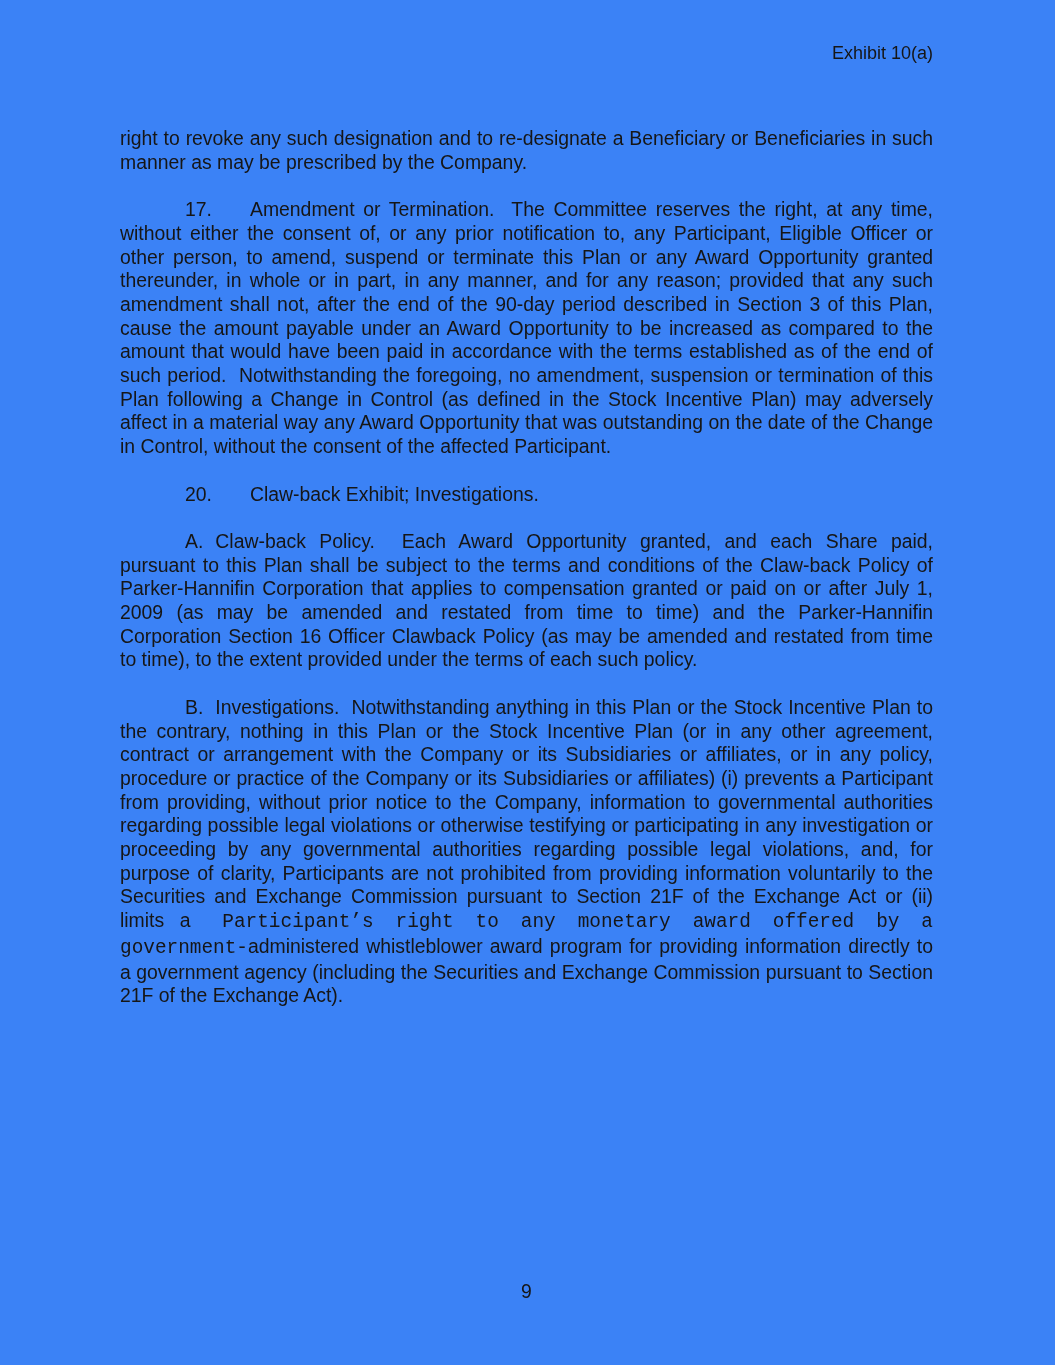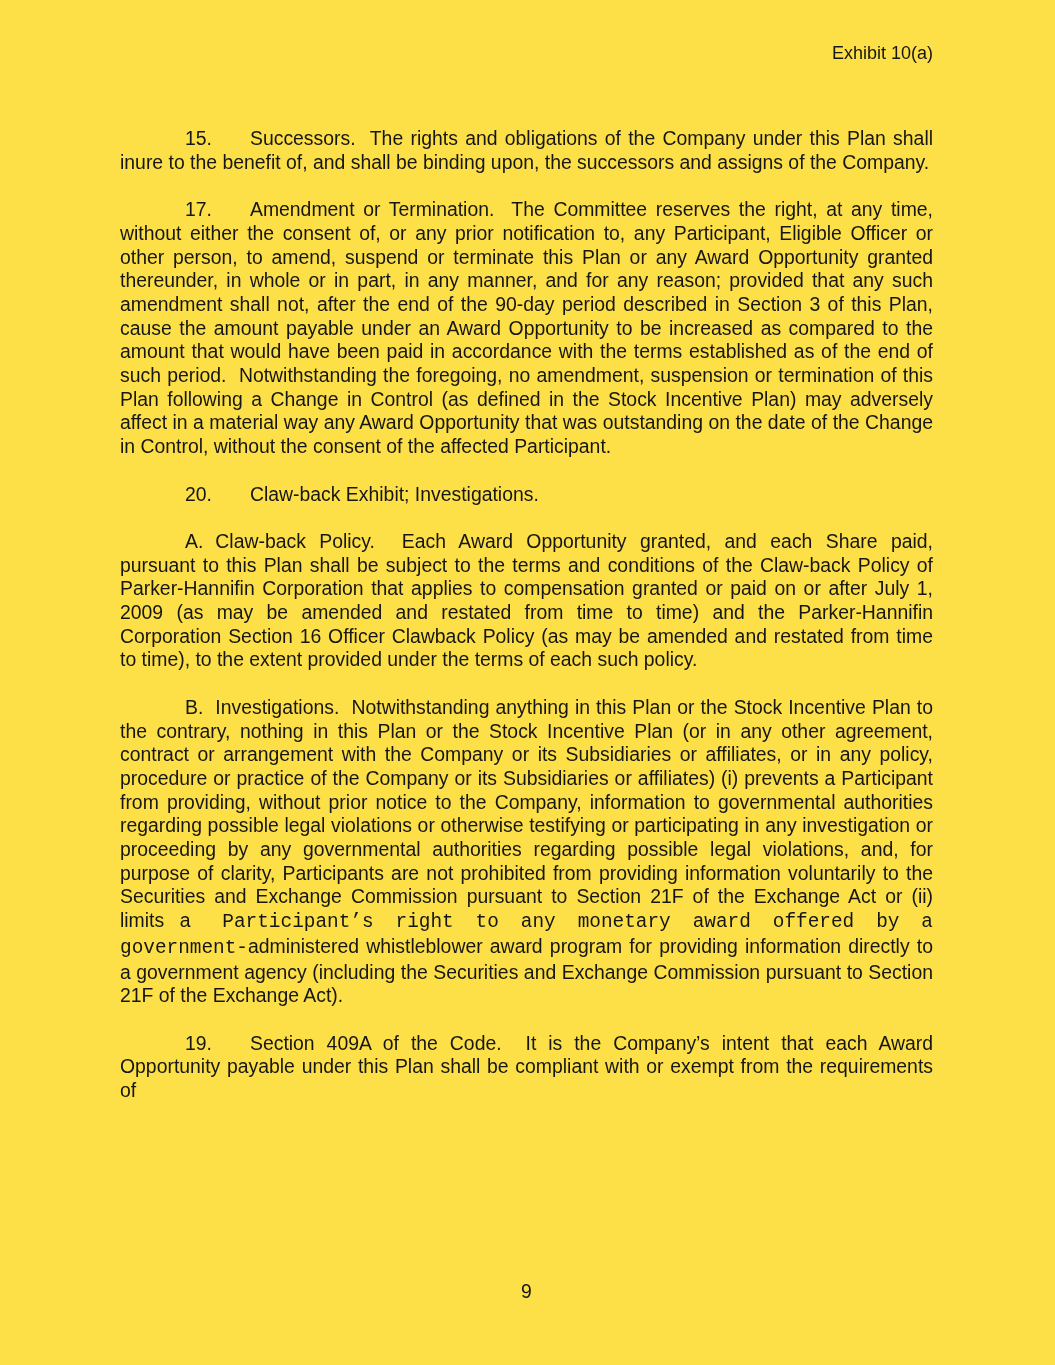--- a/index.html
+++ b/index.html
@@ -44,26 +44,25 @@
     top: 1280px;
     left: 120px;
     width: 813px;
     text-align: center;
     font-size: 19.4px;
   }
 </style>
 </head>
 <body>
 
-<div class="page" style="color: rgb(22, 22, 22); background: #fde047;">
+<div class="page" style="color: rgb(22, 22, 22); background: #3b82f6;">
   <div class="header">Exhibit 10(a)</div>
 
   <div class="content" id="paragraphs">
-      <p class="para numbered"><span class="lead-num sans">15.</span><span class="tab-gap"></span><span class="sans">Successors.&nbsp; The rights and obligations of the Company under this Plan shall inure to the benefit of, and shall be binding upon, the successors and assigns of the Company.</span></p>
+      <p class="para plain"><span class="sans">right to revoke any such designation and to re-designate a Beneficiary or Beneficiaries in such manner as may be prescribed by the Company.</span></p>
       <p class="para numbered"><span class="lead-num sans">17.</span><span class="tab-gap"></span><span class="sans">Amendment or Termination.&nbsp; The Committee reserves the right, at any time, without either the consent of, or any prior notification to, any Participant, Eligible Officer or other person, to amend, suspend or terminate this Plan or any Award Opportunity granted thereunder, in whole or in part, in any manner, and for any reason; provided that any such amendment shall not, after the end of the 90-day period described in Section 3 of this Plan, cause the amount payable under an Award Opportunity to be increased as compared to the amount that would have been paid in accordance with the terms established as of the end of such period.&nbsp; Notwithstanding the foregoing, no amendment, suspension or termination of this Plan following a Change in Control (as defined in the Stock Incentive Plan) may adversely affect in a material way any Award Opportunity that was outstanding on the date of the Change in Control, without the consent of the affected Participant.</span></p>
       <p class="para numbered"><span class="lead-num sans">20.</span><span class="tab-gap"></span><span class="sans">Claw-back Exhibit; Investigations.</span></p>
       <p class="para lettered"><span class="lead-num sans">A.</span><span class="small-gap"></span><span class="sans">Claw-back Policy.&nbsp; Each Award Opportunity granted, and each Share paid, pursuant to this Plan shall be subject to the terms and conditions of the Claw-back Policy of Parker-Hannifin Corporation that applies to compensation granted or paid on or after July 1, 2009 (as may be amended and restated from time to time) and the Parker-Hannifin Corporation Section 16 Officer Clawback Policy (as may be amended and restated from time to time), to the extent provided under the terms of each such policy.</span></p>
       <p class="para lettered"><span class="lead-num sans">B.</span><span class="small-gap"></span><span class="sans">Investigations.&nbsp; Notwithstanding anything in this Plan or the Stock Incentive Plan to the contrary, nothing in this Plan or the Stock Incentive Plan (or in any other agreement, contract or arrangement with the Company or its Subsidiaries or affiliates, or in any policy, procedure or practice of the Company or its Subsidiaries or affiliates) (i) prevents a Participant from providing, without prior notice to the Company, information to governmental authorities regarding possible legal violations or otherwise testifying or participating in any investigation or proceeding by any governmental authorities regarding possible legal violations, and, for purpose of clarity, Participants are not prohibited from providing information voluntarily to the Securities and Exchange Commission pursuant to Section 21F of the Exchange Act or (ii) limits a </span><span class="serif">Participant’s right to any monetary award offered by a government-</span><span class="sans">administered whistleblower award program for providing information directly to a government agency (including the Securities and Exchange Commission pursuant to Section 21F of the Exchange Act).</span></p>
-      <p class="para numbered"><span class="lead-num sans">19.</span><span class="tab-gap"></span><span class="sans">Section 409A of the Code.&nbsp; It is the Company’s intent that each Award Opportunity payable under this Plan shall be compliant with or exempt from the requirements of</span></p>
     </div>
 
   <div class="footer">9</div>
 </div>
 
 </body></html>

